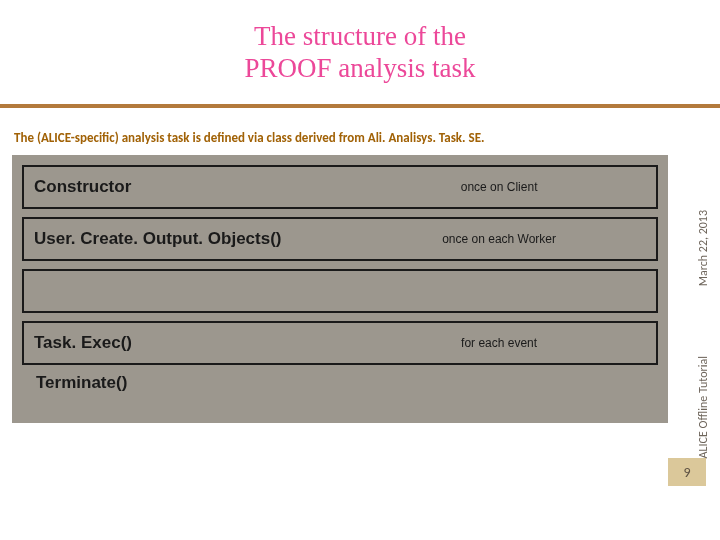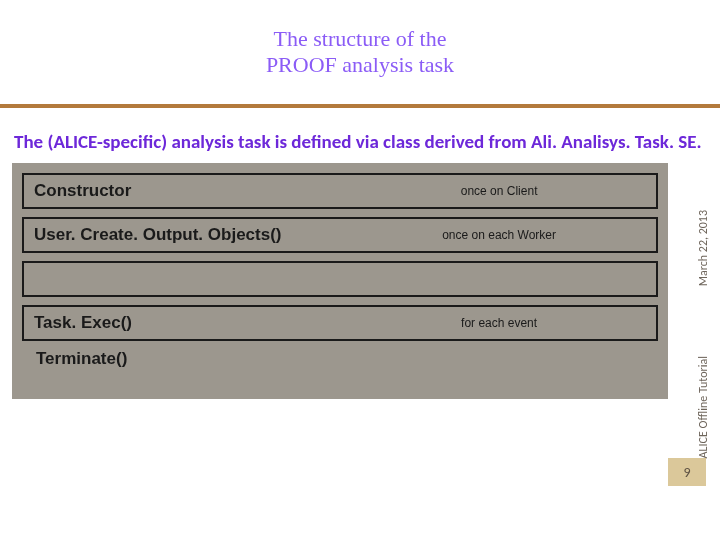--- a/index.html
+++ b/index.html
@@ -14,43 +14,43 @@
     .header-band {
       height: 108px;
       background: #fff;
       border-bottom: 4px solid #b37a3c;
       display: flex;
       align-items: center;
       justify-content: center;
     }
     .title {
       text-align: center;
-      font-size: 22px;
-      color: #8b5cf6;
+      font-size: 27px;
+      color: #ec4899;
       line-height: 1.2;
       font-weight: 400;
     }
     .desc {
       margin: 22px 12px 10px 14px;
-      font-size: 19px;
-      color: #6d28d9;
+      font-size: 13px;
+      color: #a16207;
       font-weight: 600;
       font-family: Calibri, Arial, sans-serif;
     }
     .board {
       margin: 8px 52px 0 12px;
       background: #9c978e;
       padding: 10px 10px 44px 10px;
     }
     .row {
       display: flex;
       align-items: center;
       background: #9c978e;
       border: 2px solid #1a1a1a;
-      height: 36px;
+      height: 44px;
       margin-bottom: 8px;
       padding: 0 10px 0 10px;
     }
     .row:last-of-type { margin-bottom: 0; }
     .method {
       flex: 0 0 52%;
       font-family: Arial, sans-serif;
       font-size: 17px;
       color: #1a1a1a;
     }

